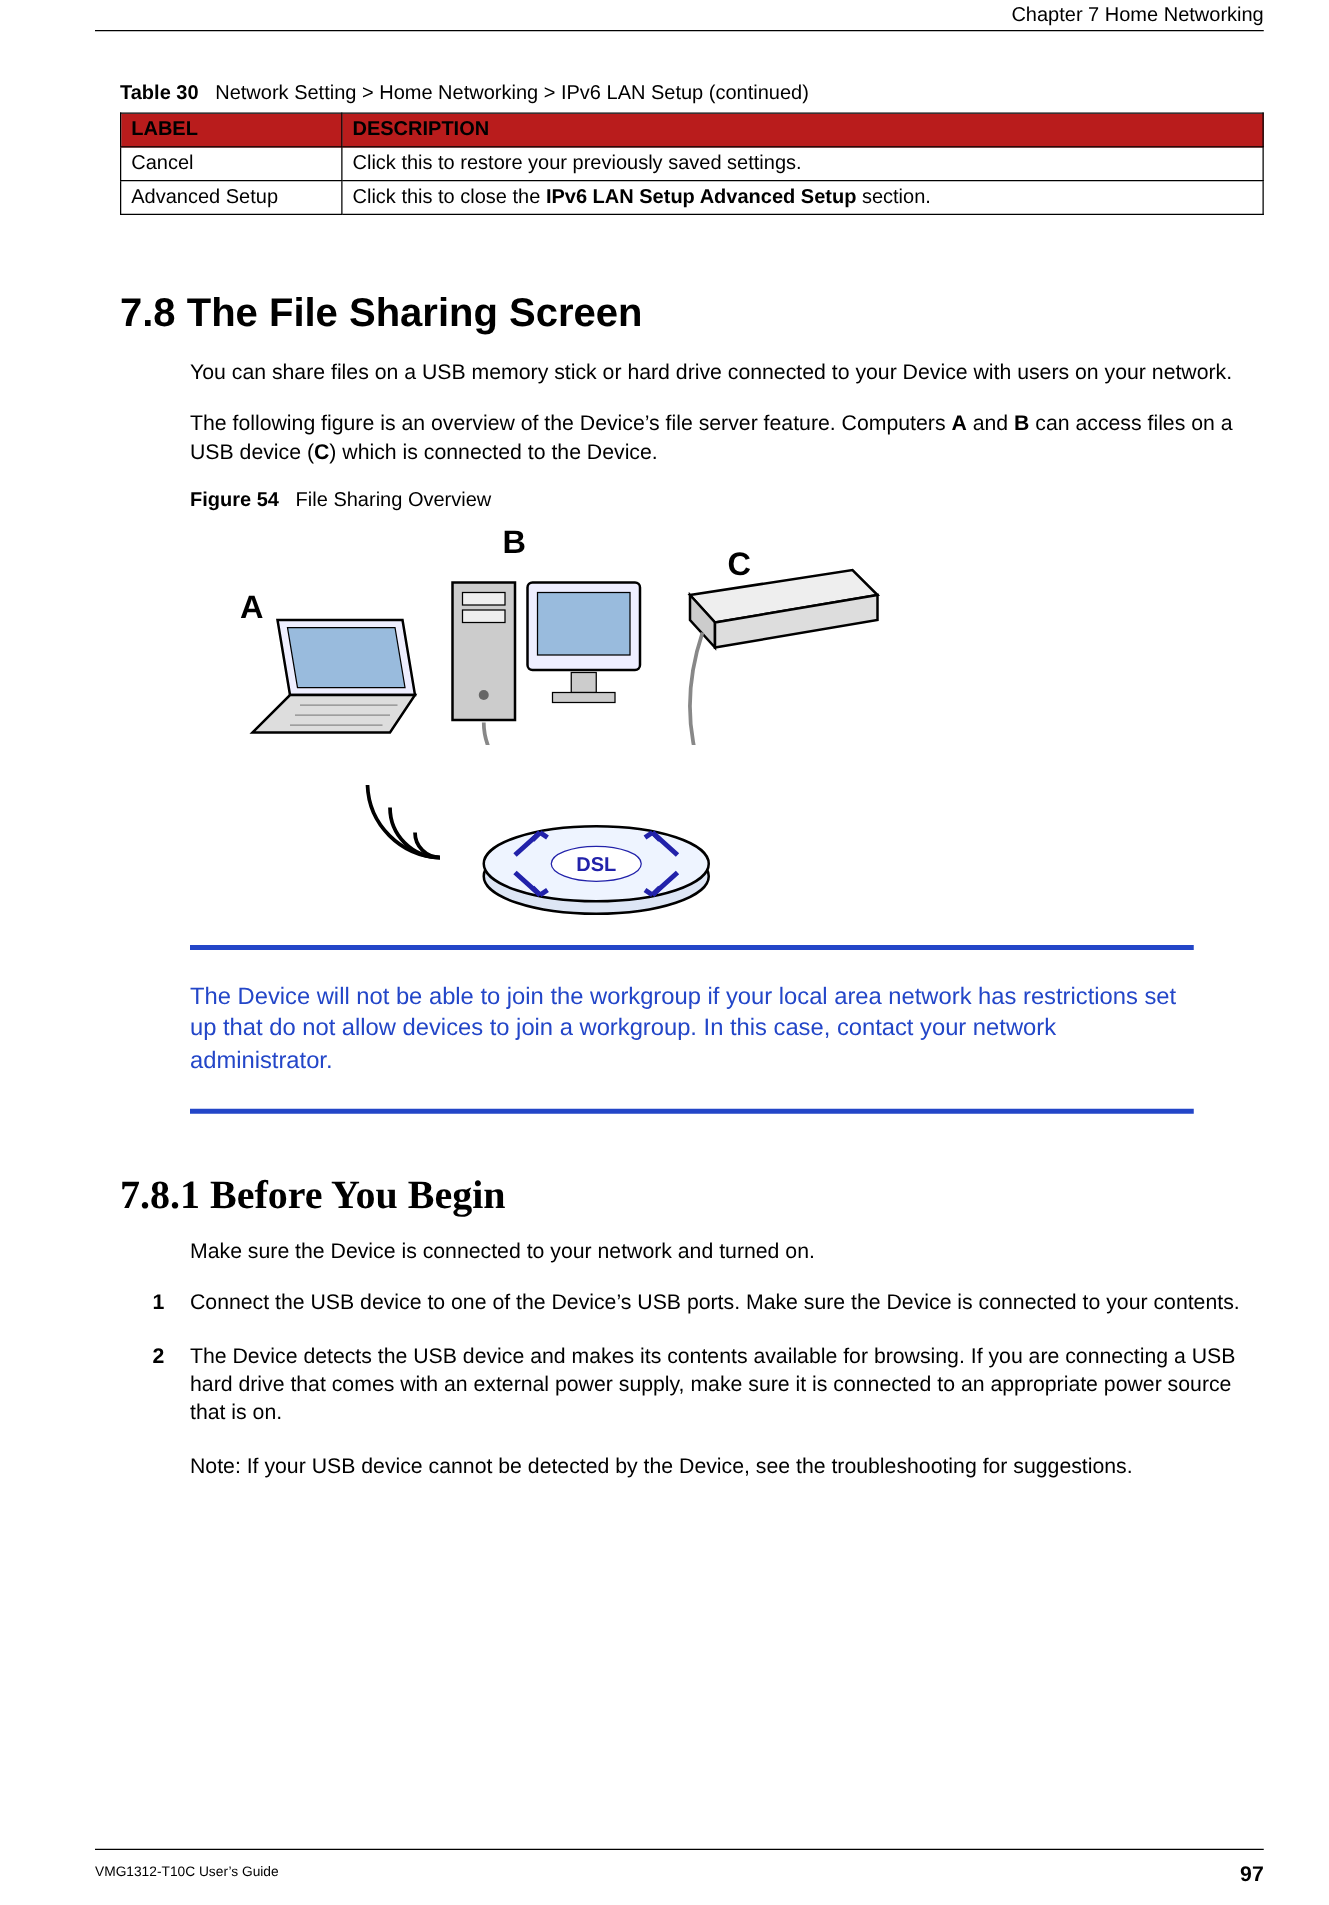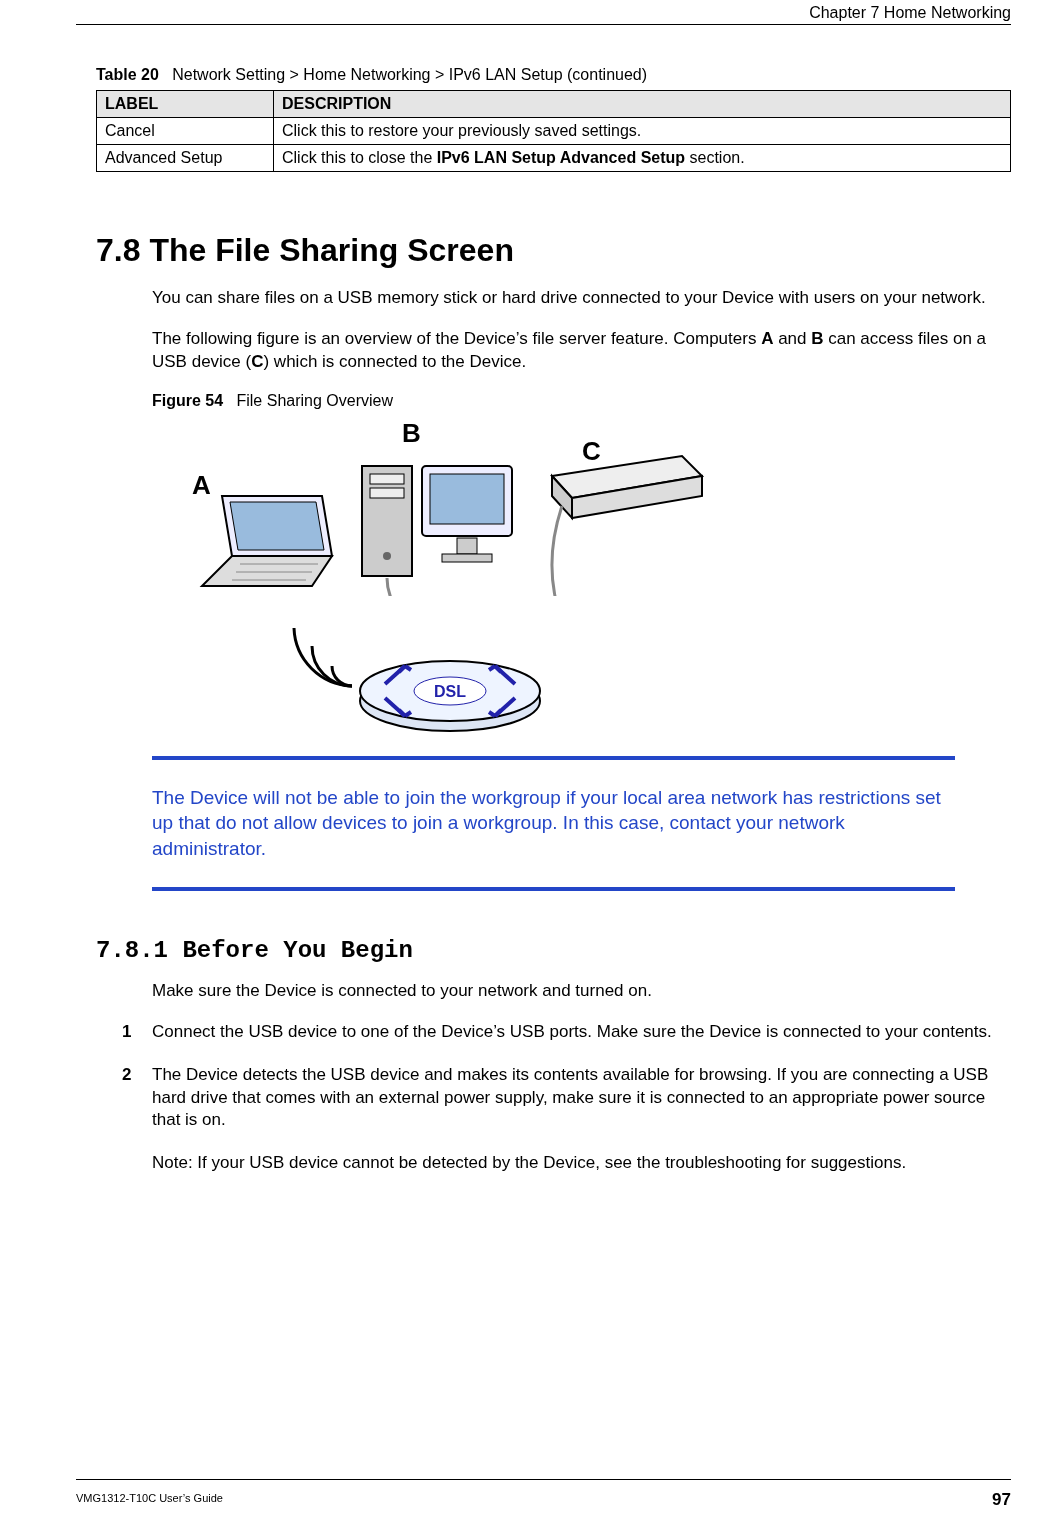--- a/index.html
+++ b/index.html
@@ -35,21 +35,21 @@
     width:100%;
     font-size:16px;
   }
   table.param th, table.param td{
     border:1px solid #000;
     padding:4px 8px;
     text-align:left;
     vertical-align:top;
   }
   table.param th{
-    background:#e5e5e5;
+    background:#b91c1c;
   }
   table.param th.lbl, table.param td.lbl{width:160px;}
   h2.section{
     font-family:Arial, Helvetica, sans-serif;
     font-weight:bold;
     font-size:32px;
     margin:60px 0 18px 0;
   }
   .body-indent{
     margin-left:56px;
@@ -79,23 +79,23 @@
   .callout{
     margin:20px 56px 0 56px;
     border-top:4px solid #2346c8;
     border-bottom:4px solid #2346c8;
     padding:25px 0;
     color:#2346c8;
     font-size:19px;
     line-height:1.35;
   }
   h3.subsection{
-    font-family:Liberation Mono, monospace;
-    font-weight:bold;
-    font-size:24px;
+    font-family:Liberation Serif, serif;
+    font-weight:bold;
+    font-size:32px;
     margin:46px 0 16px 0;
   }
   ol.steps{
     list-style:none;
     padding:0;
     margin:0 0 0 26px;
     font-size:17px;
     line-height:1.35;
   }
   ol.steps > li{
@@ -138,21 +138,21 @@
 <body>
 
 <div class="page">
 
   <div class="hdr-text">Chapter 7 Home Networking</div>
   <div class="hdr-rule"></div>
 
   <div class="content">
 
     <div class="tbl-caption">
-      <span class="bold">Table 20</span>
+      <span class="bold">Table 30</span>
       &nbsp;&nbsp;<span>Network Setting &gt; Home Networking &gt; IPv6 LAN Setup (continued)</span>
     </div>
 
     <table class="param">
       <tbody>
           <tr>
         <th class="lbl">LABEL</th>
         <th>DESCRIPTION</th>
       </tr>
       <tr>
@@ -225,21 +225,21 @@
       </div>
 
       <div class="dev" style="left:130px; top:200px;">
         <svg width="90" height="80" viewBox="0 0 90 80">
           <path d="M 70 70 A 20 20 0 0 1 50 50" fill="none" stroke="#000" stroke-width="3"></path>
           <path d="M 70 70 A 40 40 0 0 1 30 30" fill="none" stroke="#000" stroke-width="3"></path>
           <path d="M 70 70 A 60 60 0 0 1 12 12" fill="none" stroke="#000" stroke-width="3"></path>
         </svg>
       </div>
 
-      <div class="dev" style="left:203px; top:230px;">
+      <div class="dev" style="left:230px; top:230px;">
         <svg width="190" height="90" viewBox="0 0 190 90">
           <ellipse cx="95" cy="55" rx="90" ry="30" fill="#dde6f5" stroke="#000" stroke-width="2"></ellipse>
           <ellipse cx="95" cy="45" rx="90" ry="30" fill="#eef4ff" stroke="#000" stroke-width="2"></ellipse>
           <ellipse cx="95" cy="45" rx="36" ry="14" fill="#fff" stroke="#22a"></ellipse>
           <path d="M 30 38 L 50 20 M 160 38 L 140 20 M 30 52 L 50 70 M 160 52 L 140 70" stroke="#22a" stroke-width="4" fill="none"></path>
           <path d="M 50 20 L 44 26 M 50 20 L 56 24  M 140 20 L 134 24 M 140 20 L 146 26  M 50 70 L 44 64 M 50 70 L 56 66  M 140 70 L 134 66 M 140 70 L 146 64" stroke="#22a" stroke-width="4" fill="none"></path>
           <text x="95" y="51" text-anchor="middle" font-family="Arial" font-weight="bold" font-size="16" fill="#22a">DSL</text>
         </svg>
       </div>
     </div>

